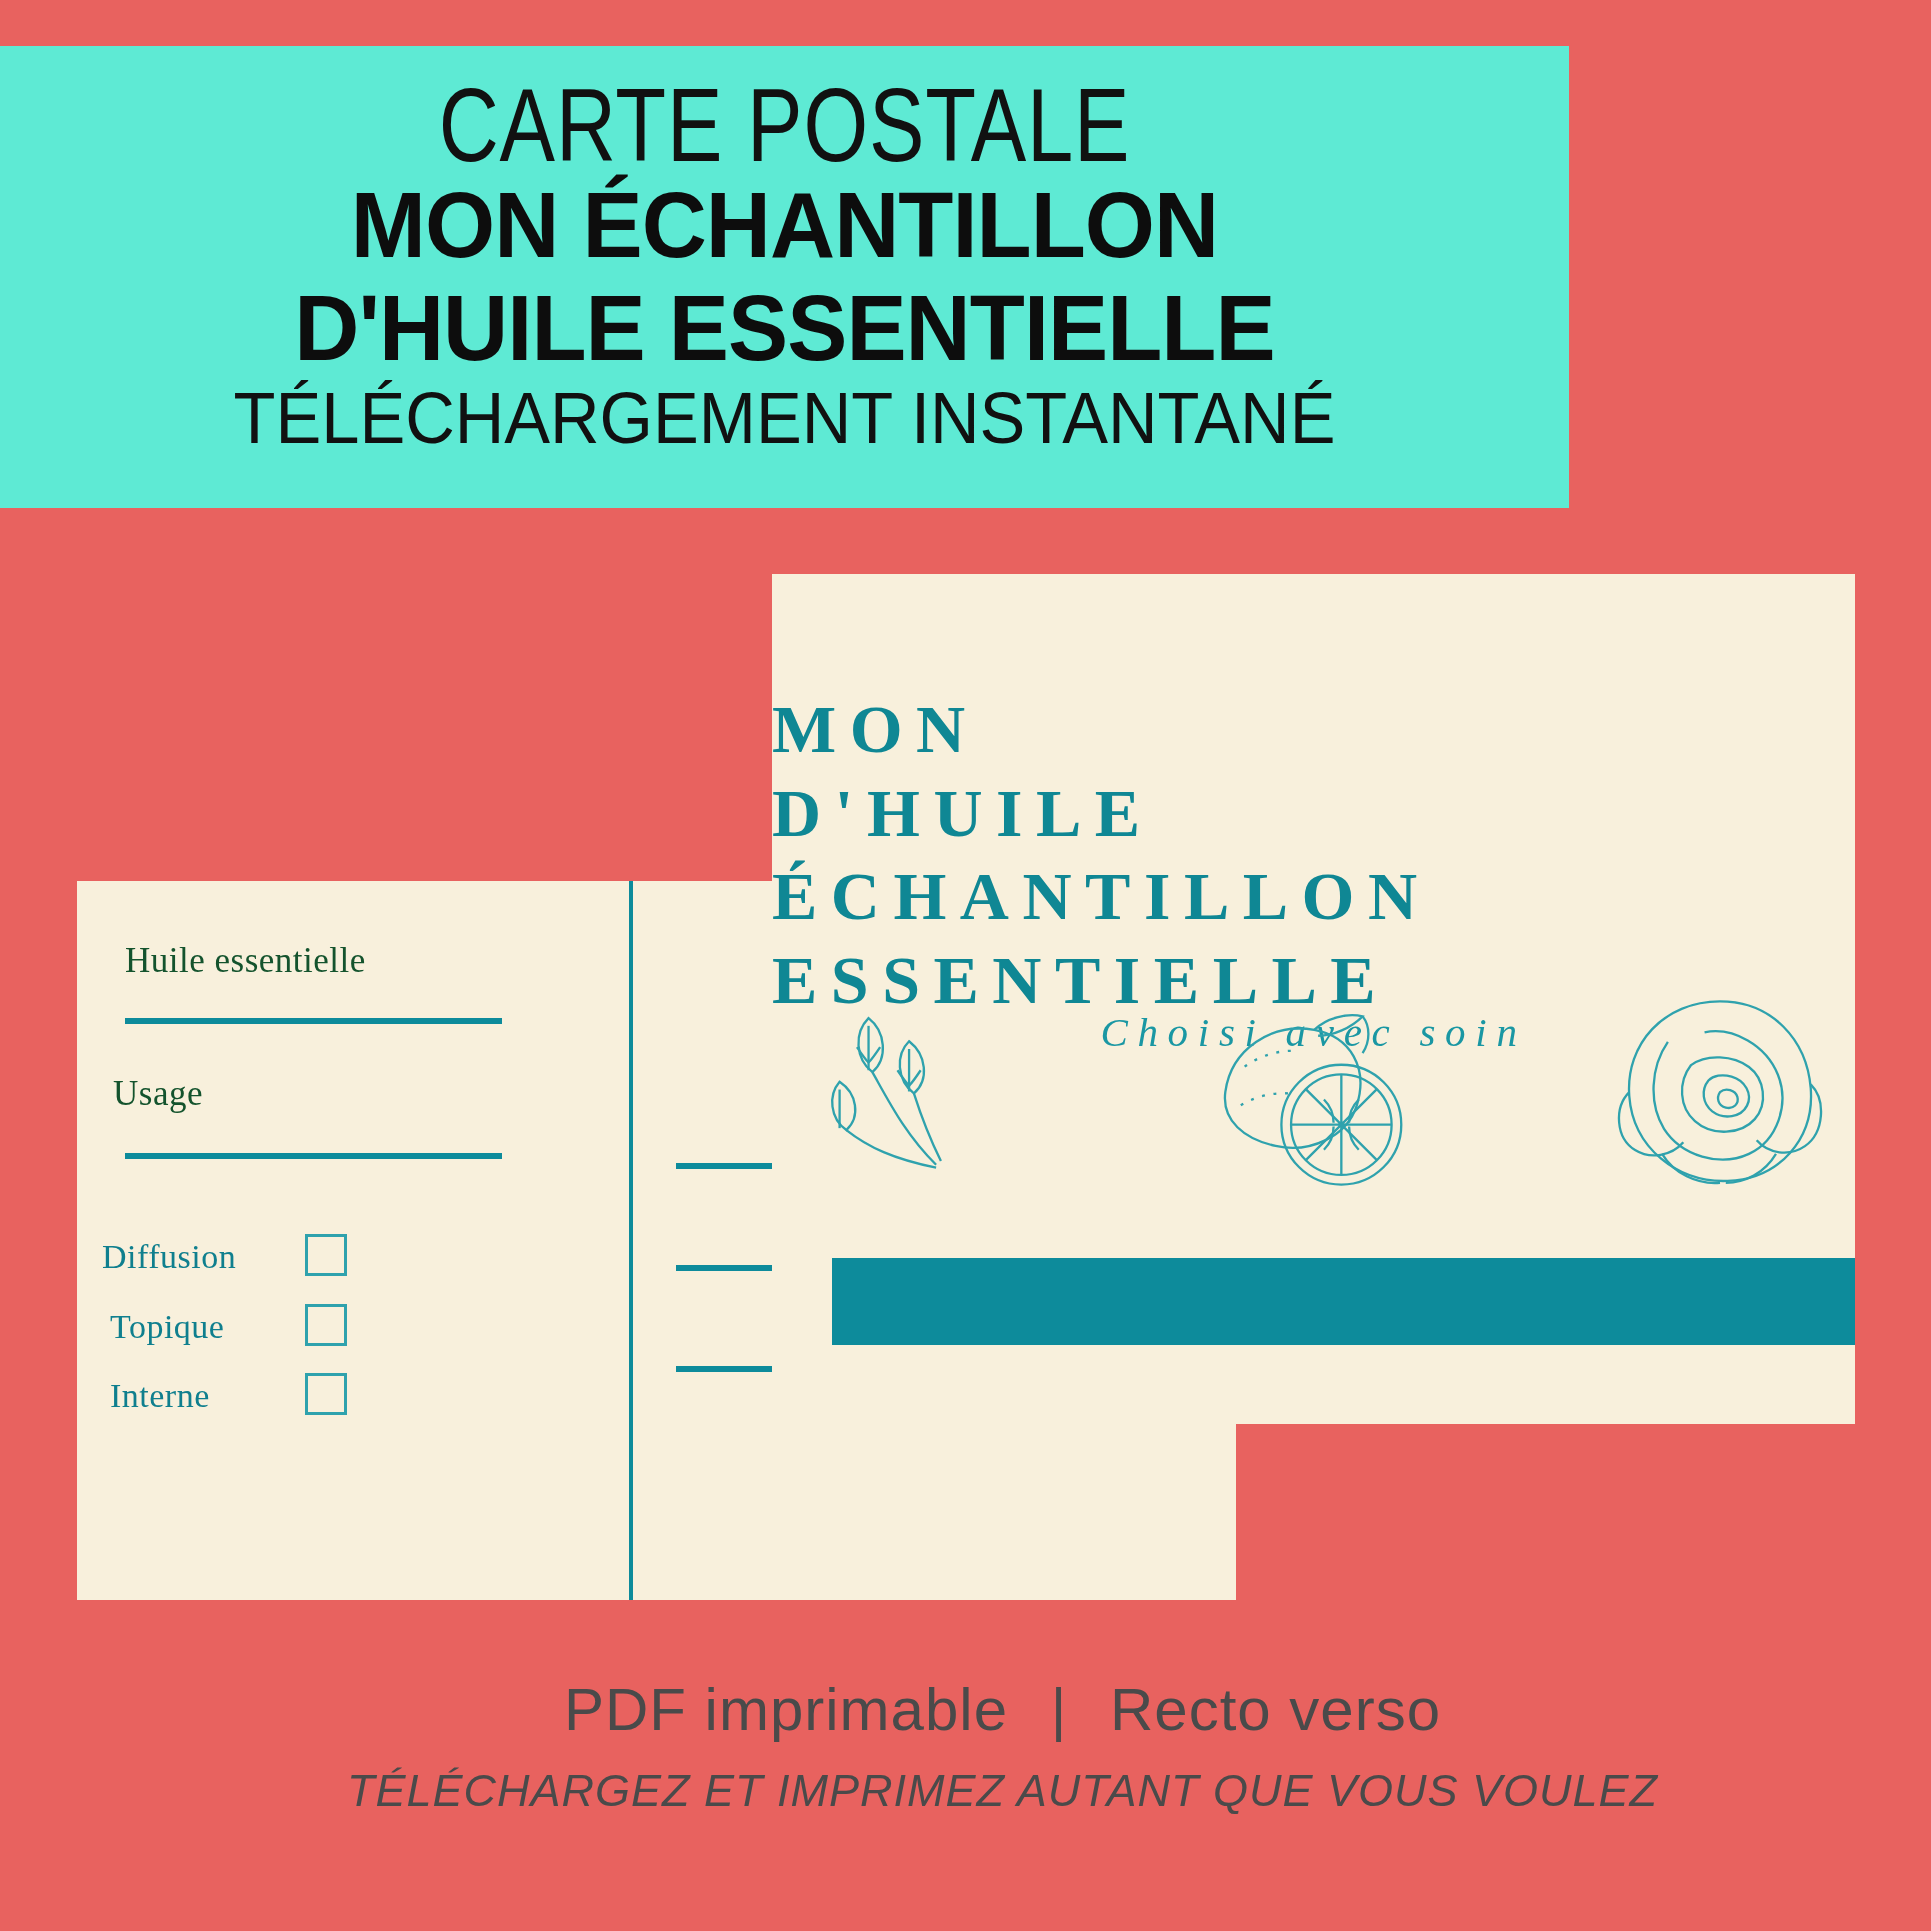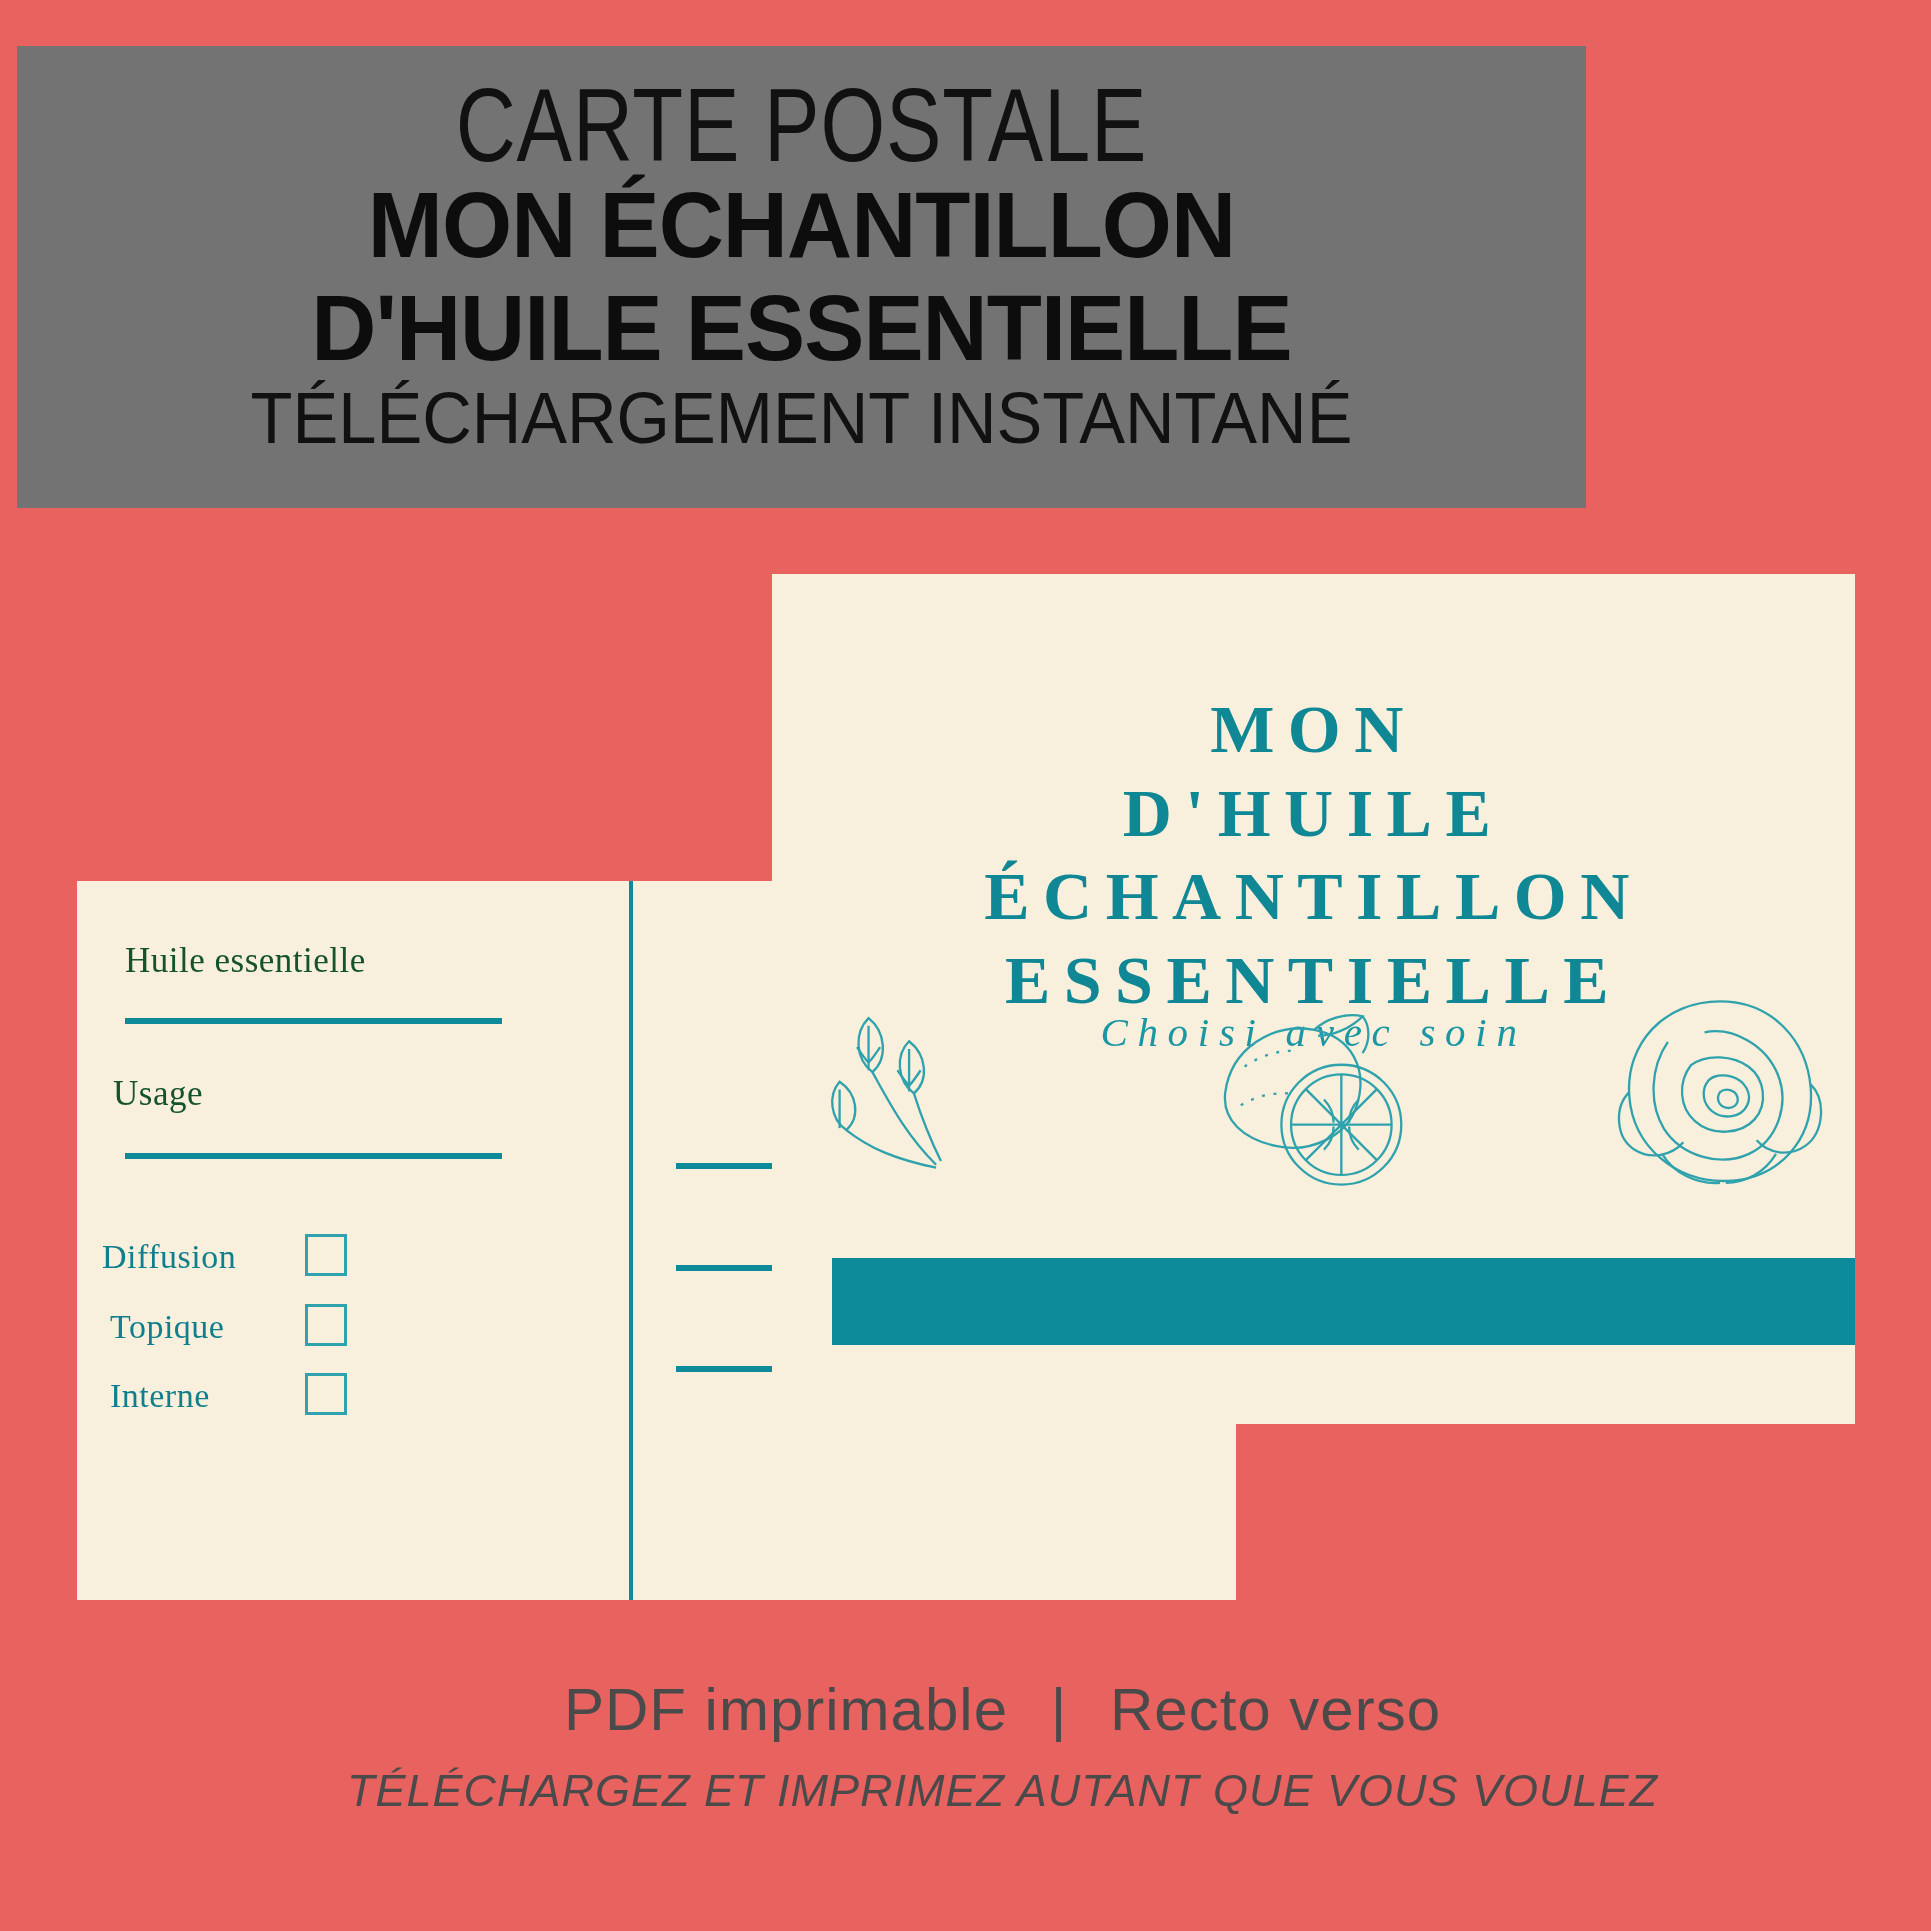--- a/index.html
+++ b/index.html
@@ -11,25 +11,25 @@
     height: 1931px;
     background: #e8625f;
     font-family: "Liberation Sans", sans-serif;
     overflow: hidden;
     position: relative;
   }
 
   
   .top-banner {
     position: absolute;
-    left: 17px;
+    left: 0;
     top: 46px;
     width: 1569px;
     height: 462px;
-    background: #737373;
+    background: #5eead4;
     box-sizing: border-box;
     padding: 27px 39px 9.7px 39px;
     text-align: center;
     overflow: hidden;
   }
   .banner-line1 {
     font-family: "Liberation Sans Narrow", "Liberation Sans", sans-serif;
     font-size: 104px;
     line-height: 1.0;
     letter-spacing: 1px;
@@ -129,21 +129,20 @@
     top: 574px;
     width: 1083px;
     height: 850px;
     background: #f8f0dc;
   }
   .front-title {
     position: absolute;
     left: 0;
     top: 114px;
     width: 100%;
-    text-align: center;
     font-family: "Liberation Serif", serif;
     color: #0f8794;
     font-size: 68px;
     font-weight: 700;
     letter-spacing: 13.5px;
     line-height: 1.23;
   }
   .front-sub {
     position: absolute;
     left: 0;

